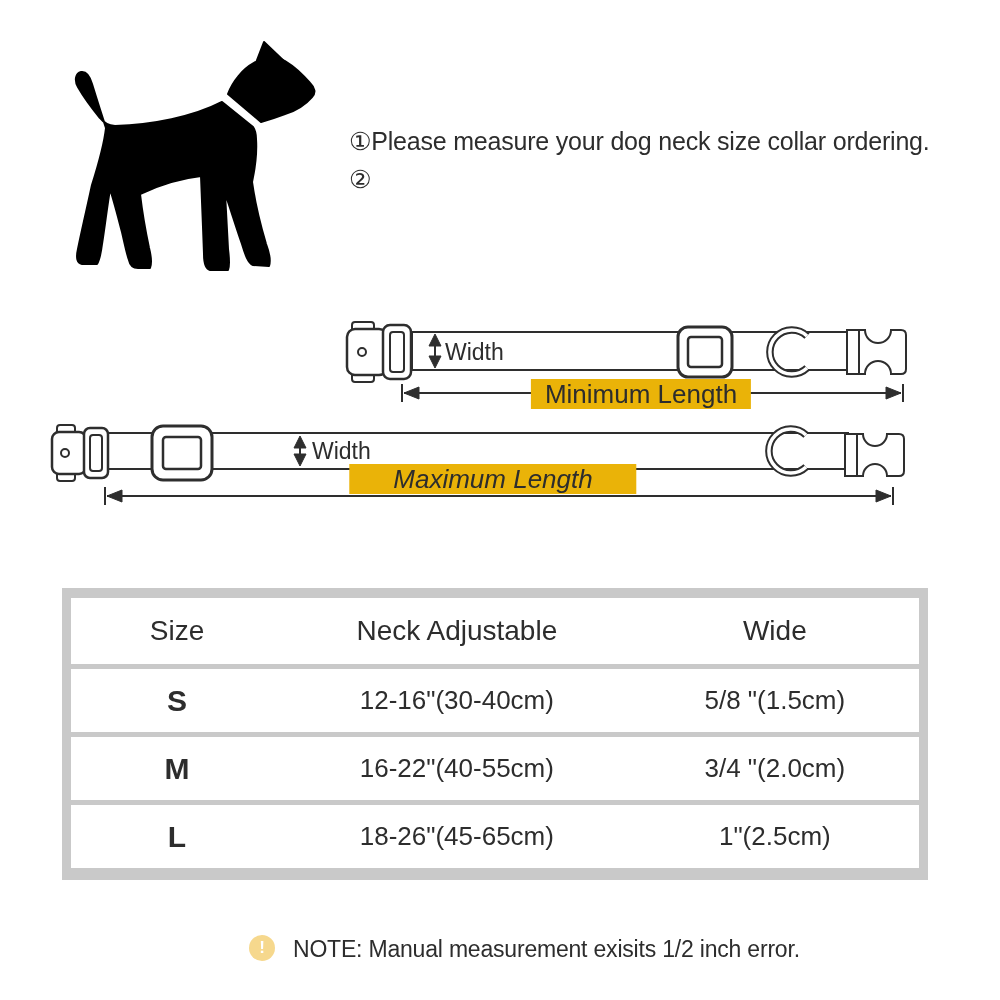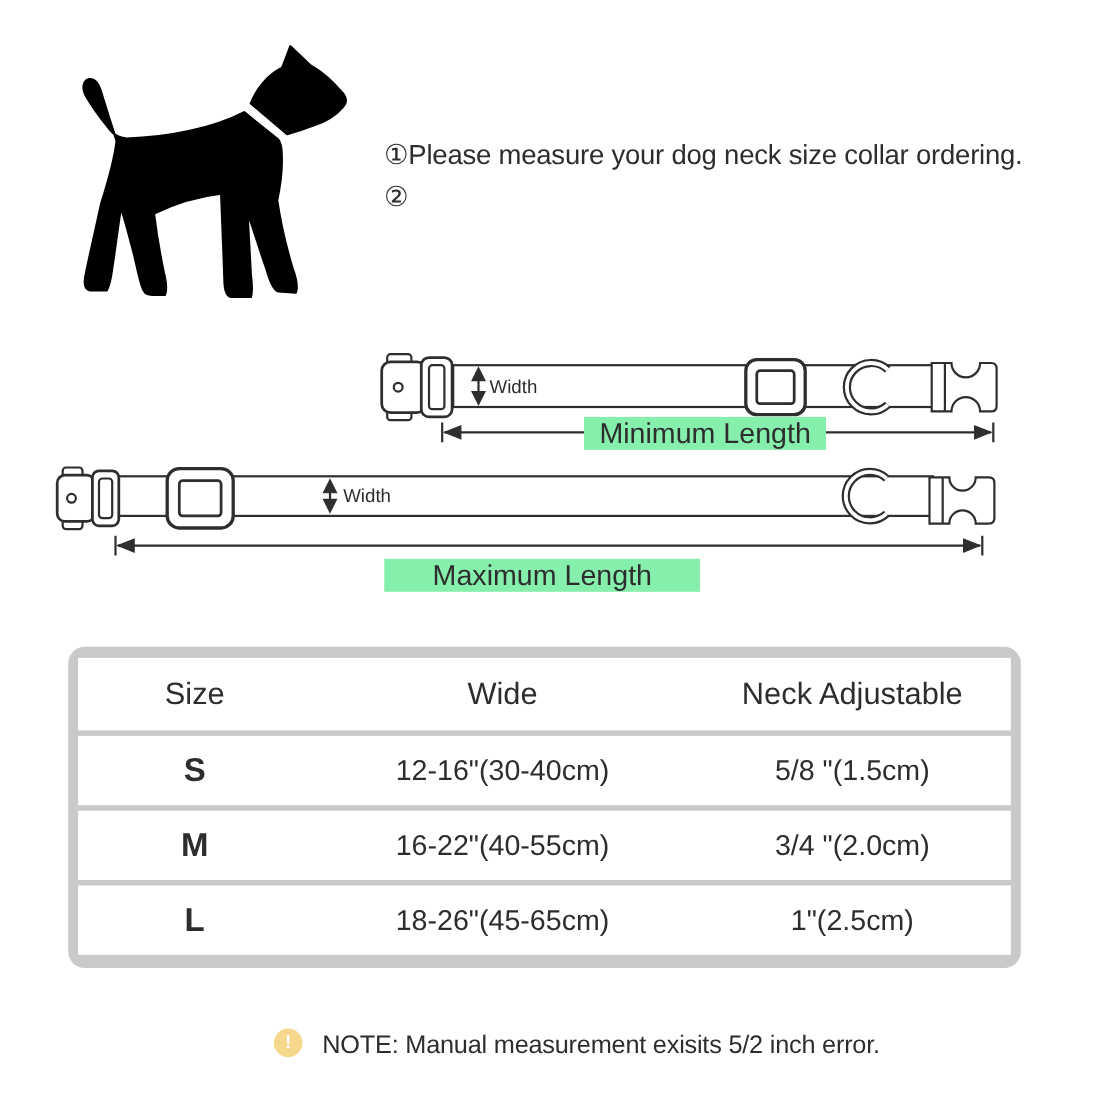--- a/index.html
+++ b/index.html
@@ -5,26 +5,26 @@
   html,body{margin:0;padding:0;background:#fff;}
   #page{position:relative;width:1000px;height:1000px;background:#fff;overflow:hidden;
         font-family:"Liberation Sans","DejaVu Sans",sans-serif;color:#2d2d2d;}
   .abs{position:absolute;}
 
   
   #instructions{left:349px;top:122px;width:620px;font-size:25px;line-height:38px;letter-spacing:-0.2px;}
   .instr-row{display:flex;align-items:flex-start;}
   .instr-marker{flex:0 0 auto;}
   
-  .width-label{font-size:17px;background:#fff;padding:0 2px;line-height:30px;}
-  .length-label{font-size:26px;background:#86efac;line-height:30px;transform:translateX(-50%);white-space:nowrap;text-align:center;}
+  .width-label{font-size:23px;background:#fff;padding:0 2px;line-height:30px;}
+  .length-label{font-size:26px;background:#eab308;line-height:30px;transform:translateX(-50%);white-space:nowrap;text-align:center;}
 
   
   #size-table{left:62px;top:588px;width:866px;height:292px;background:#c9c9c9;
-              box-sizing:border-box;padding:10px 9px;border-radius:15px;}
+              box-sizing:border-box;padding:10px 9px;}
   .trow{background:#fff;display:grid;grid-template-columns:25% 41% 34%;align-items:center;
         margin-bottom:5px;}
   .trow.header{height:66px;font-size:28px;}
   .trow.data{height:63px;font-size:26px;}
   .trow:last-child{margin-bottom:0;}
   .tcell{text-align:center;}
   .size-letter{font-weight:bold;font-size:30px;}
 
   
   #note-icon{left:249px;top:935px;width:26px;height:26px;border-radius:50%;background:#f6d88d;
@@ -155,41 +155,41 @@
       <g fill="#2e2e2e">
         <line x1="77" y1="69" x2="77" y2="87" stroke-width="2"></line>
         <line x1="865" y1="69" x2="865" y2="87" stroke-width="2"></line>
         <line x1="79" y1="78" x2="863" y2="78" stroke-width="2"></line>
         <polygon points="79,78 94,72 94,84" stroke-width="1"></polygon>
         <polygon points="863,78 848,72 848,84" stroke-width="1"></polygon>
       </g>
     </g>
   </svg>
   <span class="abs width-label" style="left:310px;top:436px;">Width</span>
-  <span class="abs length-label" style="left:493px;top:508px;padding:0 44px;">Maximum Length</span>
+  <span class="abs length-label" style="left:493px;top:464px;padding:0 44px;font-style:italic;">Maximum Length</span>
 
   <div id="size-table" class="abs">
     <div class="trow header">
       <div class="tcell">Size</div>
+      <div class="tcell">Neck Adjustable</div>
       <div class="tcell">Wide</div>
-      <div class="tcell">Neck Adjustable</div>
     </div>
     <div class="trow data">
       <div class="tcell size-letter">S</div>
       <div class="tcell">12-16"(30-40cm)</div>
       <div class="tcell">5/8 "(1.5cm)</div>
     </div>
     <div class="trow data">
       <div class="tcell size-letter">M</div>
       <div class="tcell">16-22"(40-55cm)</div>
       <div class="tcell">3/4 "(2.0cm)</div>
     </div>
     <div class="trow data">
       <div class="tcell size-letter">L</div>
       <div class="tcell">18-26"(45-65cm)</div>
       <div class="tcell">1"(2.5cm)</div>
     </div>
   </div>
 
   <div id="note-icon" class="abs">!</div>
-  <div id="note-text" class="abs">NOTE: Manual measurement exisits 5/2 inch error.</div>
+  <div id="note-text" class="abs">NOTE: Manual measurement exisits 1/2 inch error.</div>
 
 </div>
 
 </body></html>

